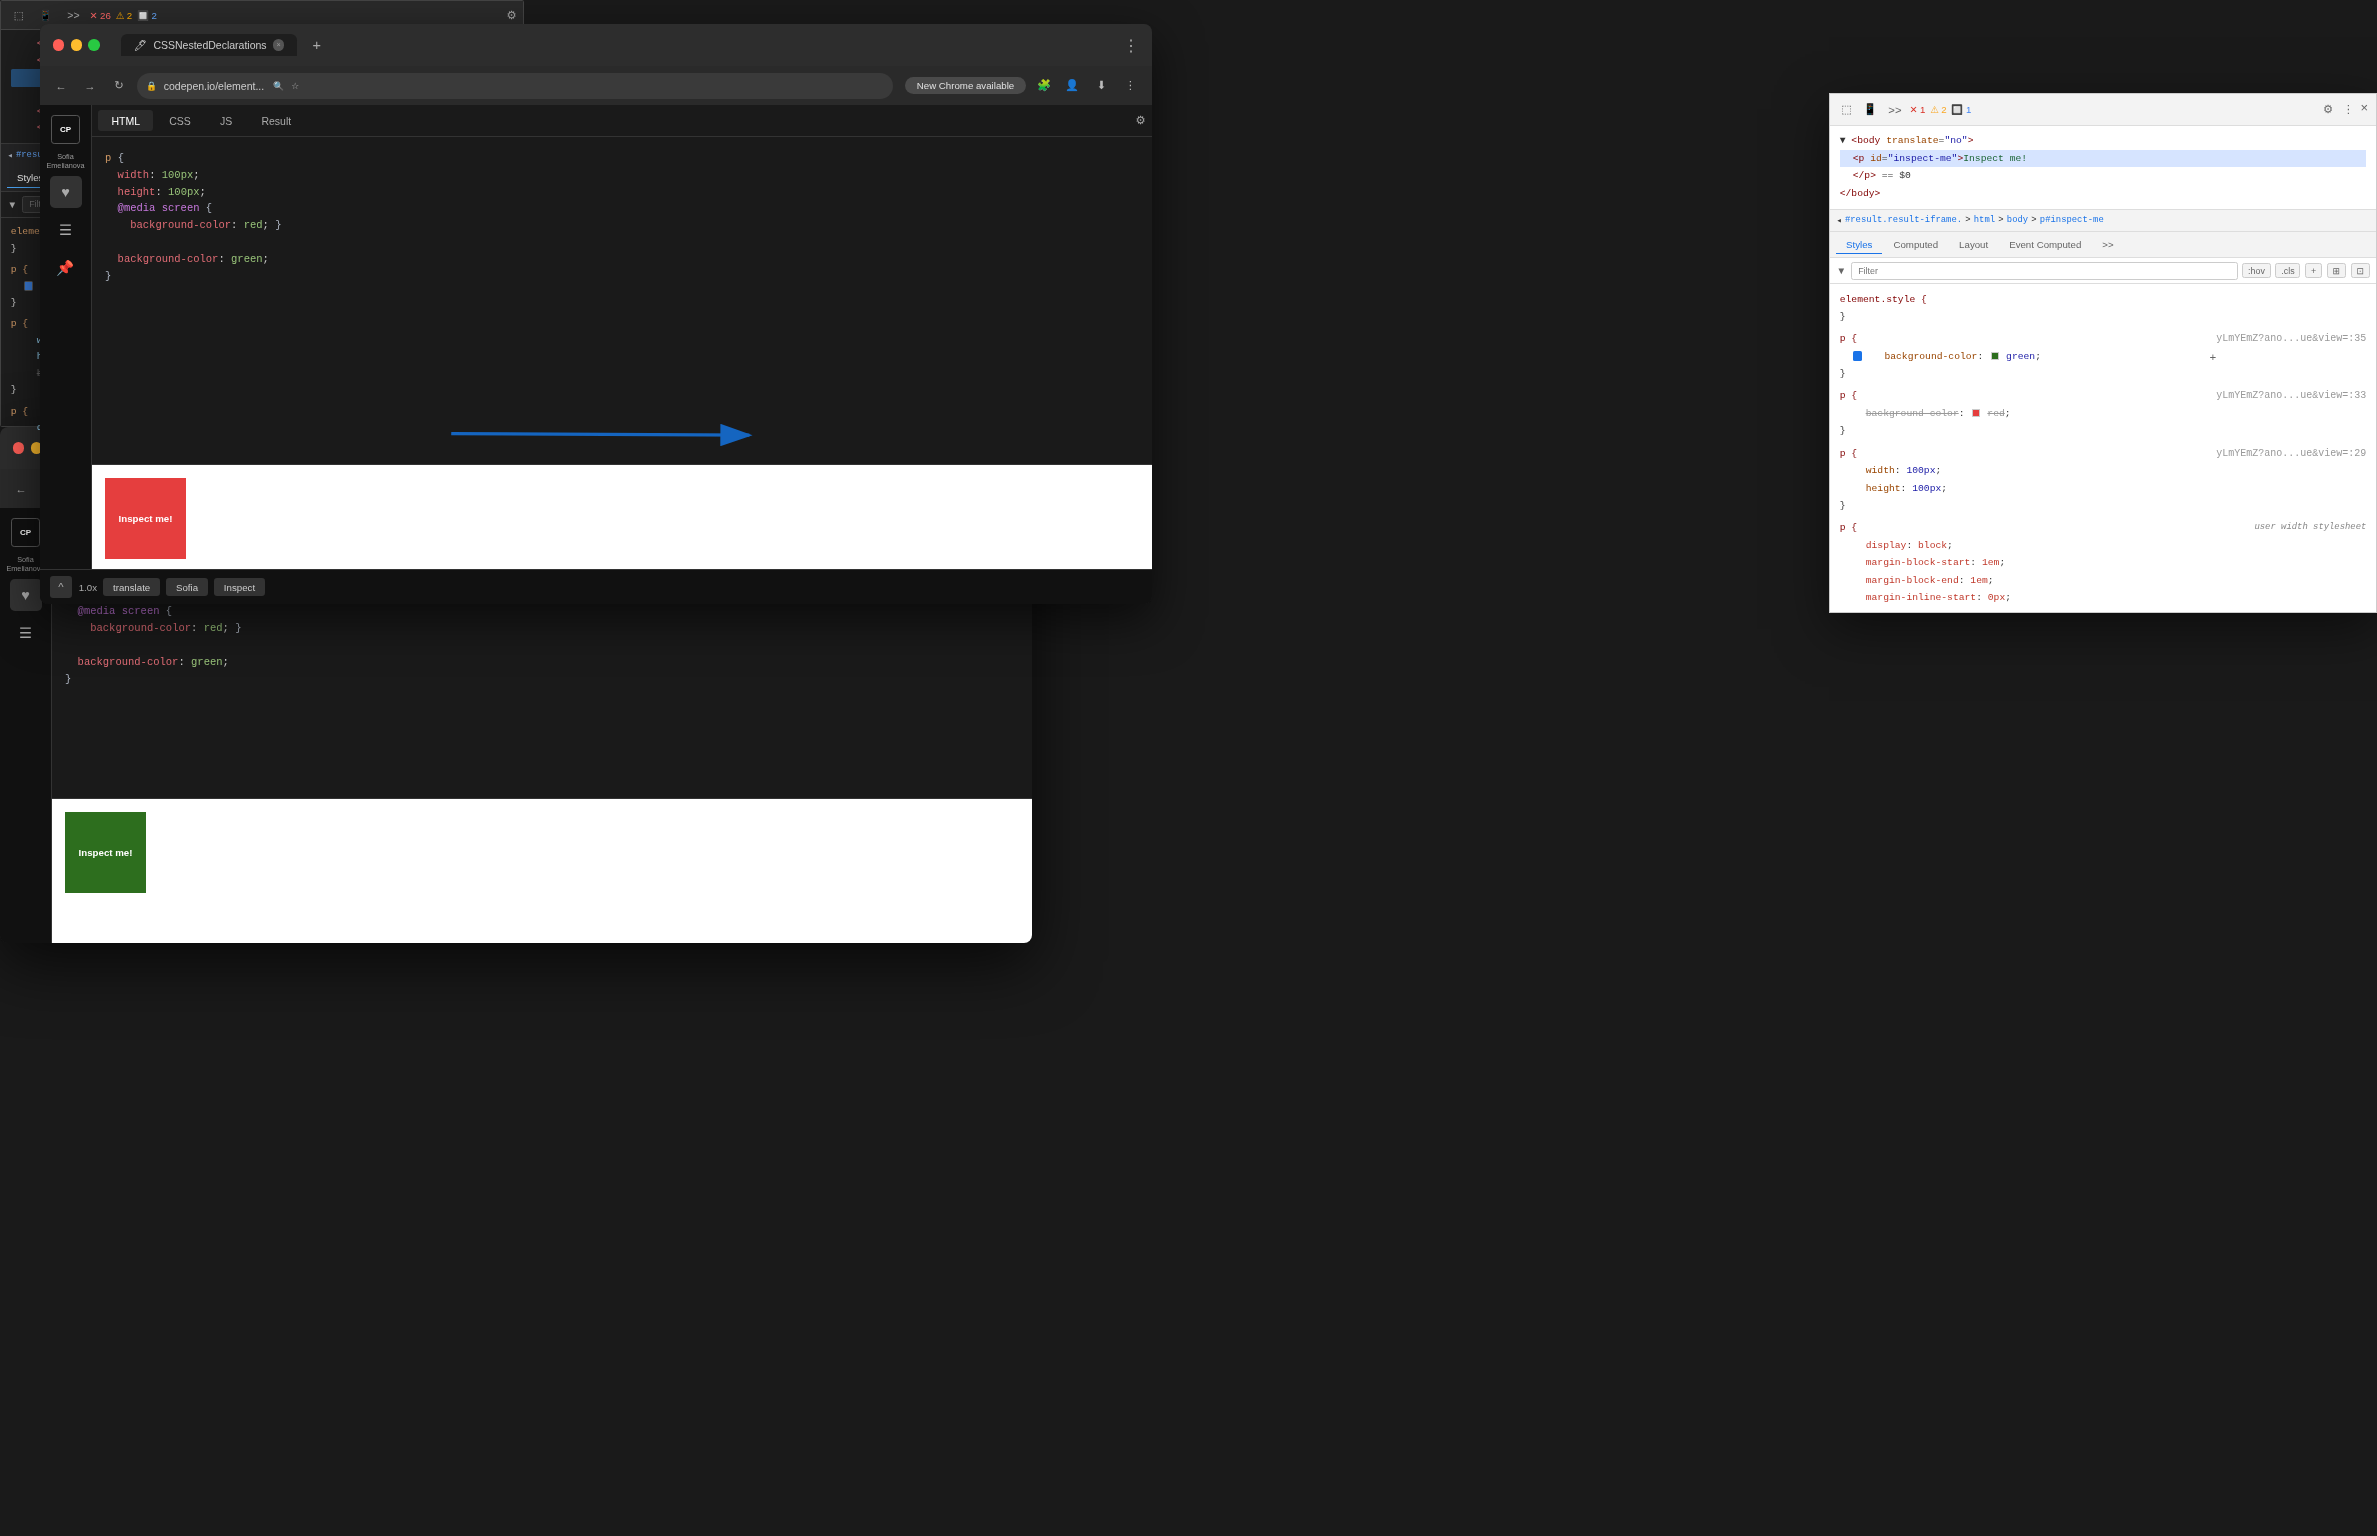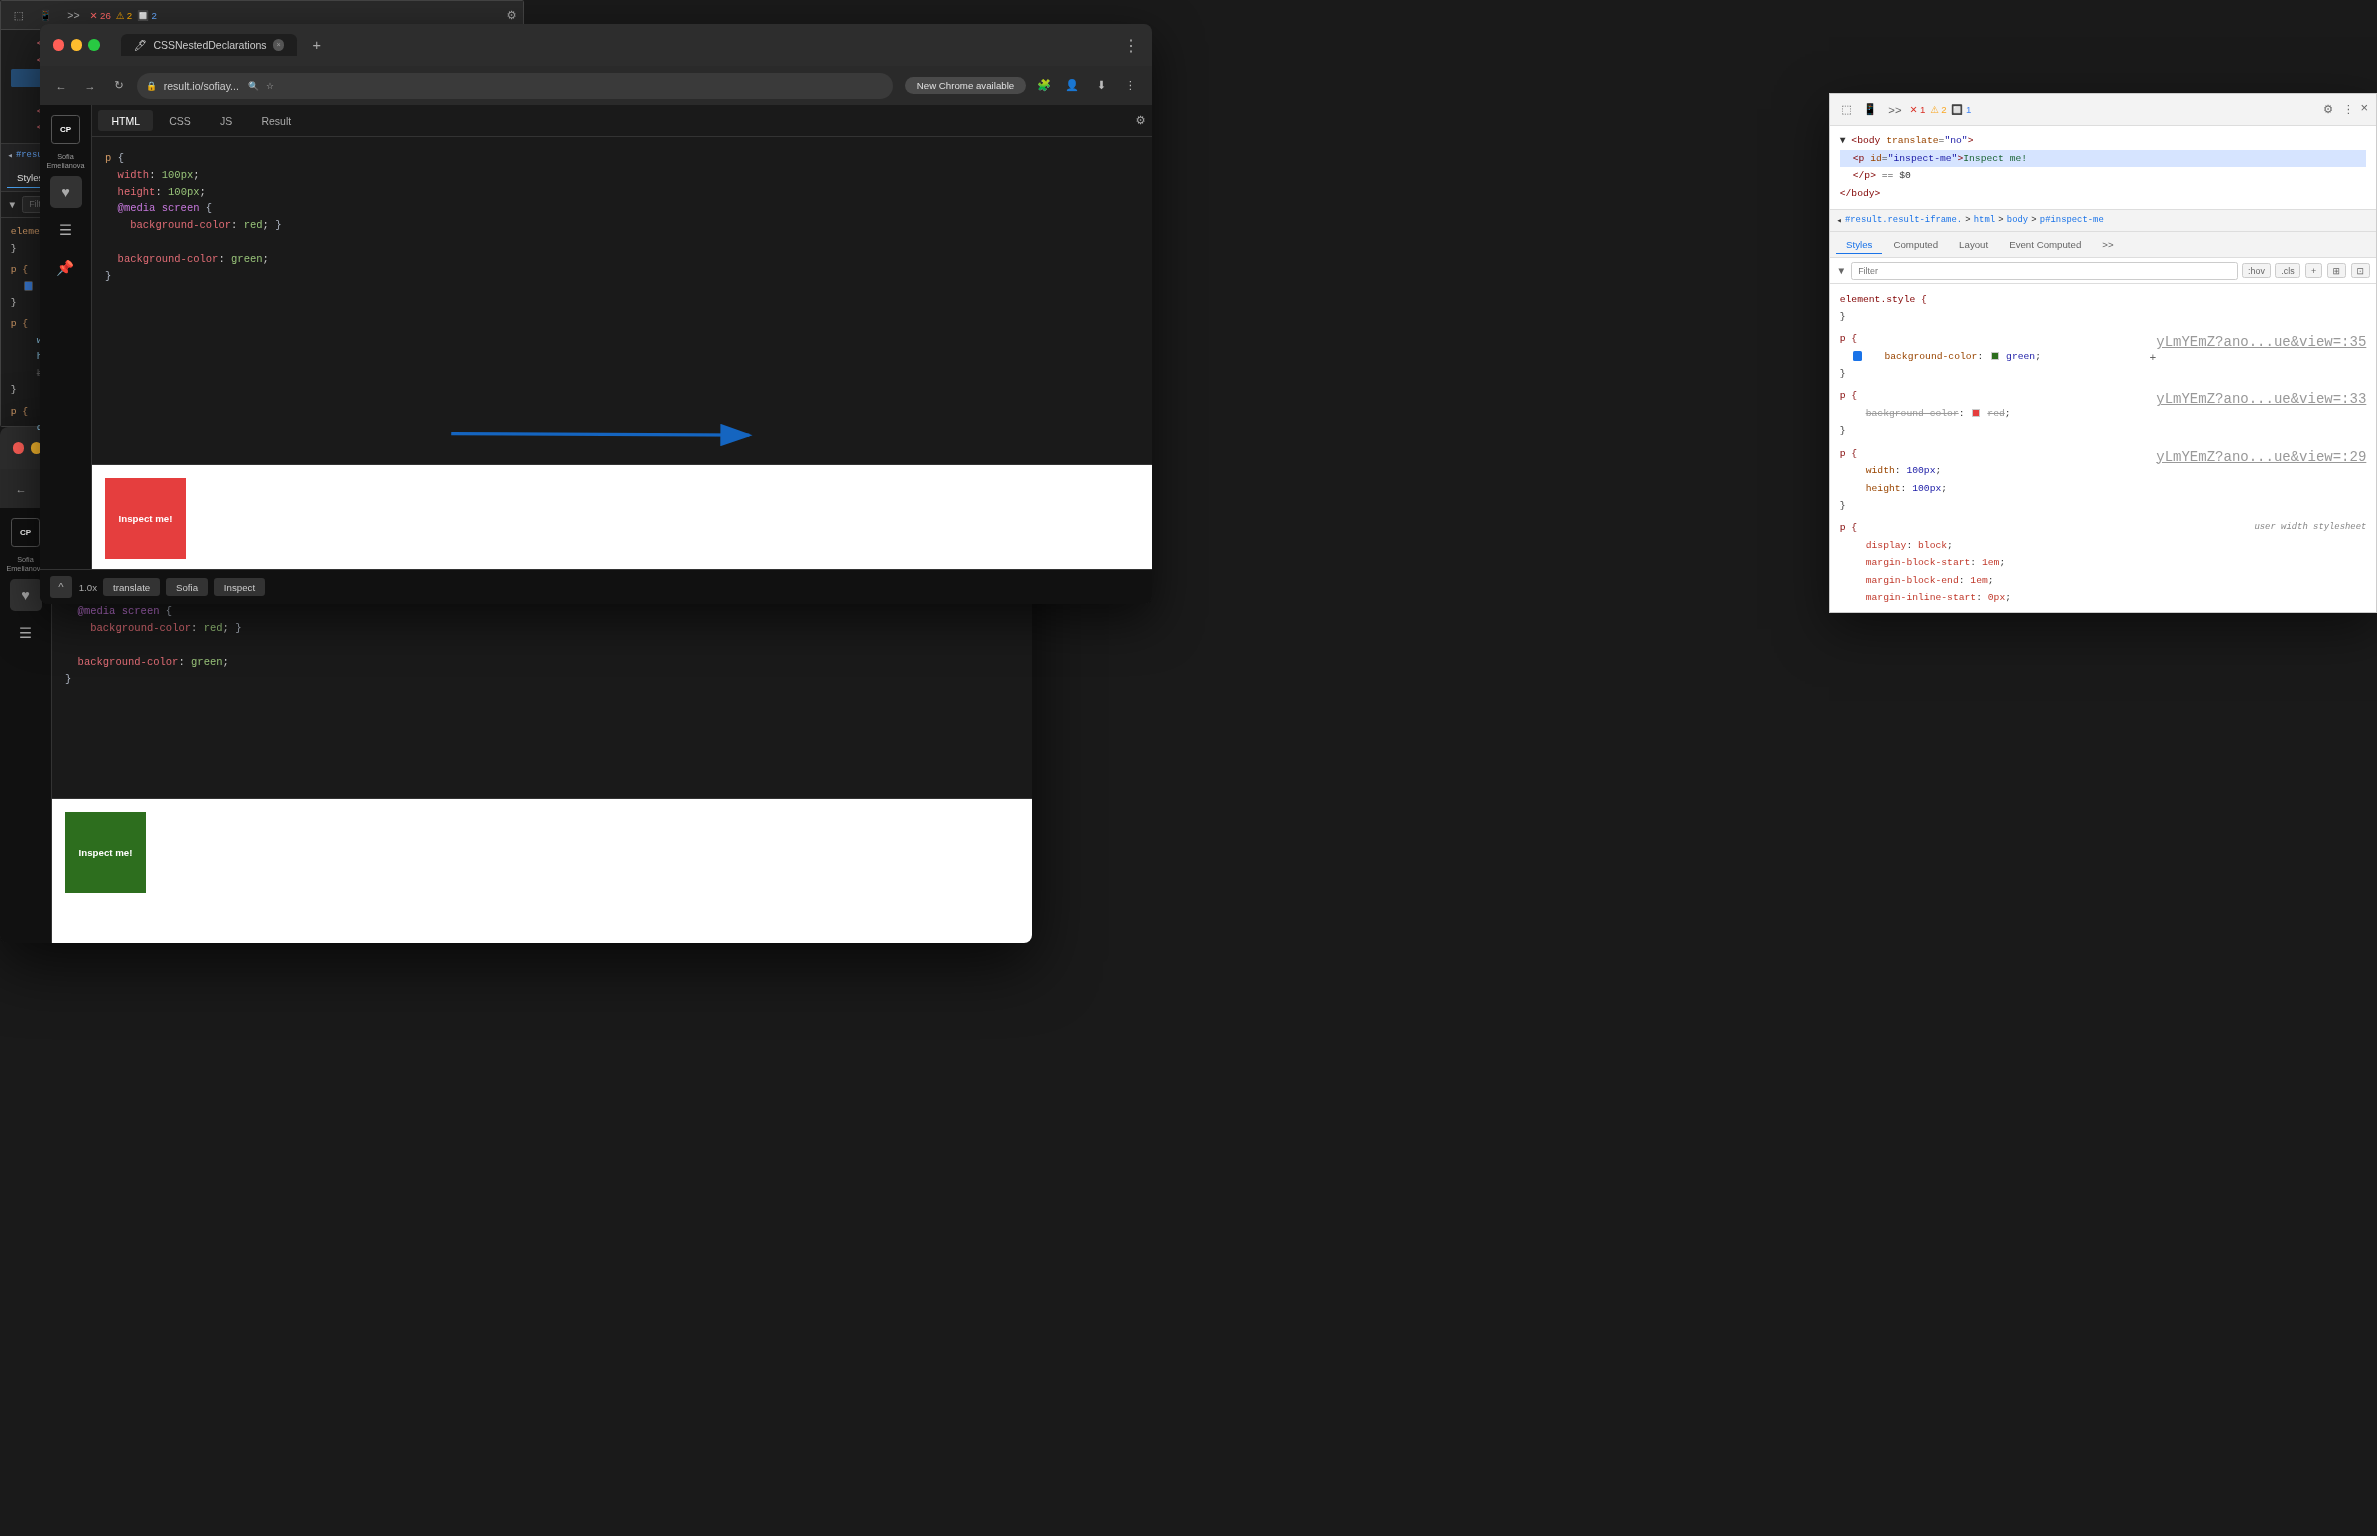--- a/index.html
+++ b/index.html
@@ -508,21 +508,21 @@
     .dt2-styles {
       padding: 6.4px 9.7px;
       font-family: 'Courier New', monospace;
       font-size: 9.7px;
       line-height: 1.8;
       color: #333;
       overflow: hidden;
     }
     .dt2-rule { margin-bottom: 4.8px; }
     .dt2-selector { color: #800000; }
-    .dt2-source { color: #999; font-size: 14px; float: right; text-decoration: underline; }
+    .dt2-source { color: #999; font-size: 10px; float: right; }
     .dt2-prop { color: #994500; padding-left: 13px; }
     .dt2-val { color: #1a1aa6; }
     .dt2-checkbox {
       width: 9.7px; height: 9.7px;
       background: #1a73e8;
       display: inline-block; margin-right: 3.2px;
       border-radius: 1.6px; vertical-align: middle;
     }
     .dt2-swatch { width: 8px; height: 8px; display: inline-block; vertical-align: middle; margin: 0 1.6px; border: 0.8px solid #ccc; }
     .dt2-strikethrough { text-decoration: line-through; color: #999; }
@@ -557,21 +557,21 @@
       <span style="color:#aaa; font-size:16px;">⋮</span>
     </div>
   </div>
 
   <div class="win1-nav">
     <div class="nav-btn">←</div>
     <div class="nav-btn">→</div>
     <div class="nav-btn">↻</div>
     <div class="address-bar">
       <span class="lock-icon">🔒</span>
-      <span>result.io/sofiay...</span>
+      <span>codepen.io/element...</span>
       <span style="margin-left:3.2px;color:#aaa;font-size:8.9px;">🔍</span>
       <span style="color:#aaa;font-size:8.9px;">☆</span>
     </div>
     <div class="new-chrome-badge">
       <span>New Chrome available</span>
     </div>
     <div class="nav-icons">
       <div class="nav-icon">🧩</div>
       <div class="nav-icon">👤</div>
       <div class="nav-icon">⬇</div>

